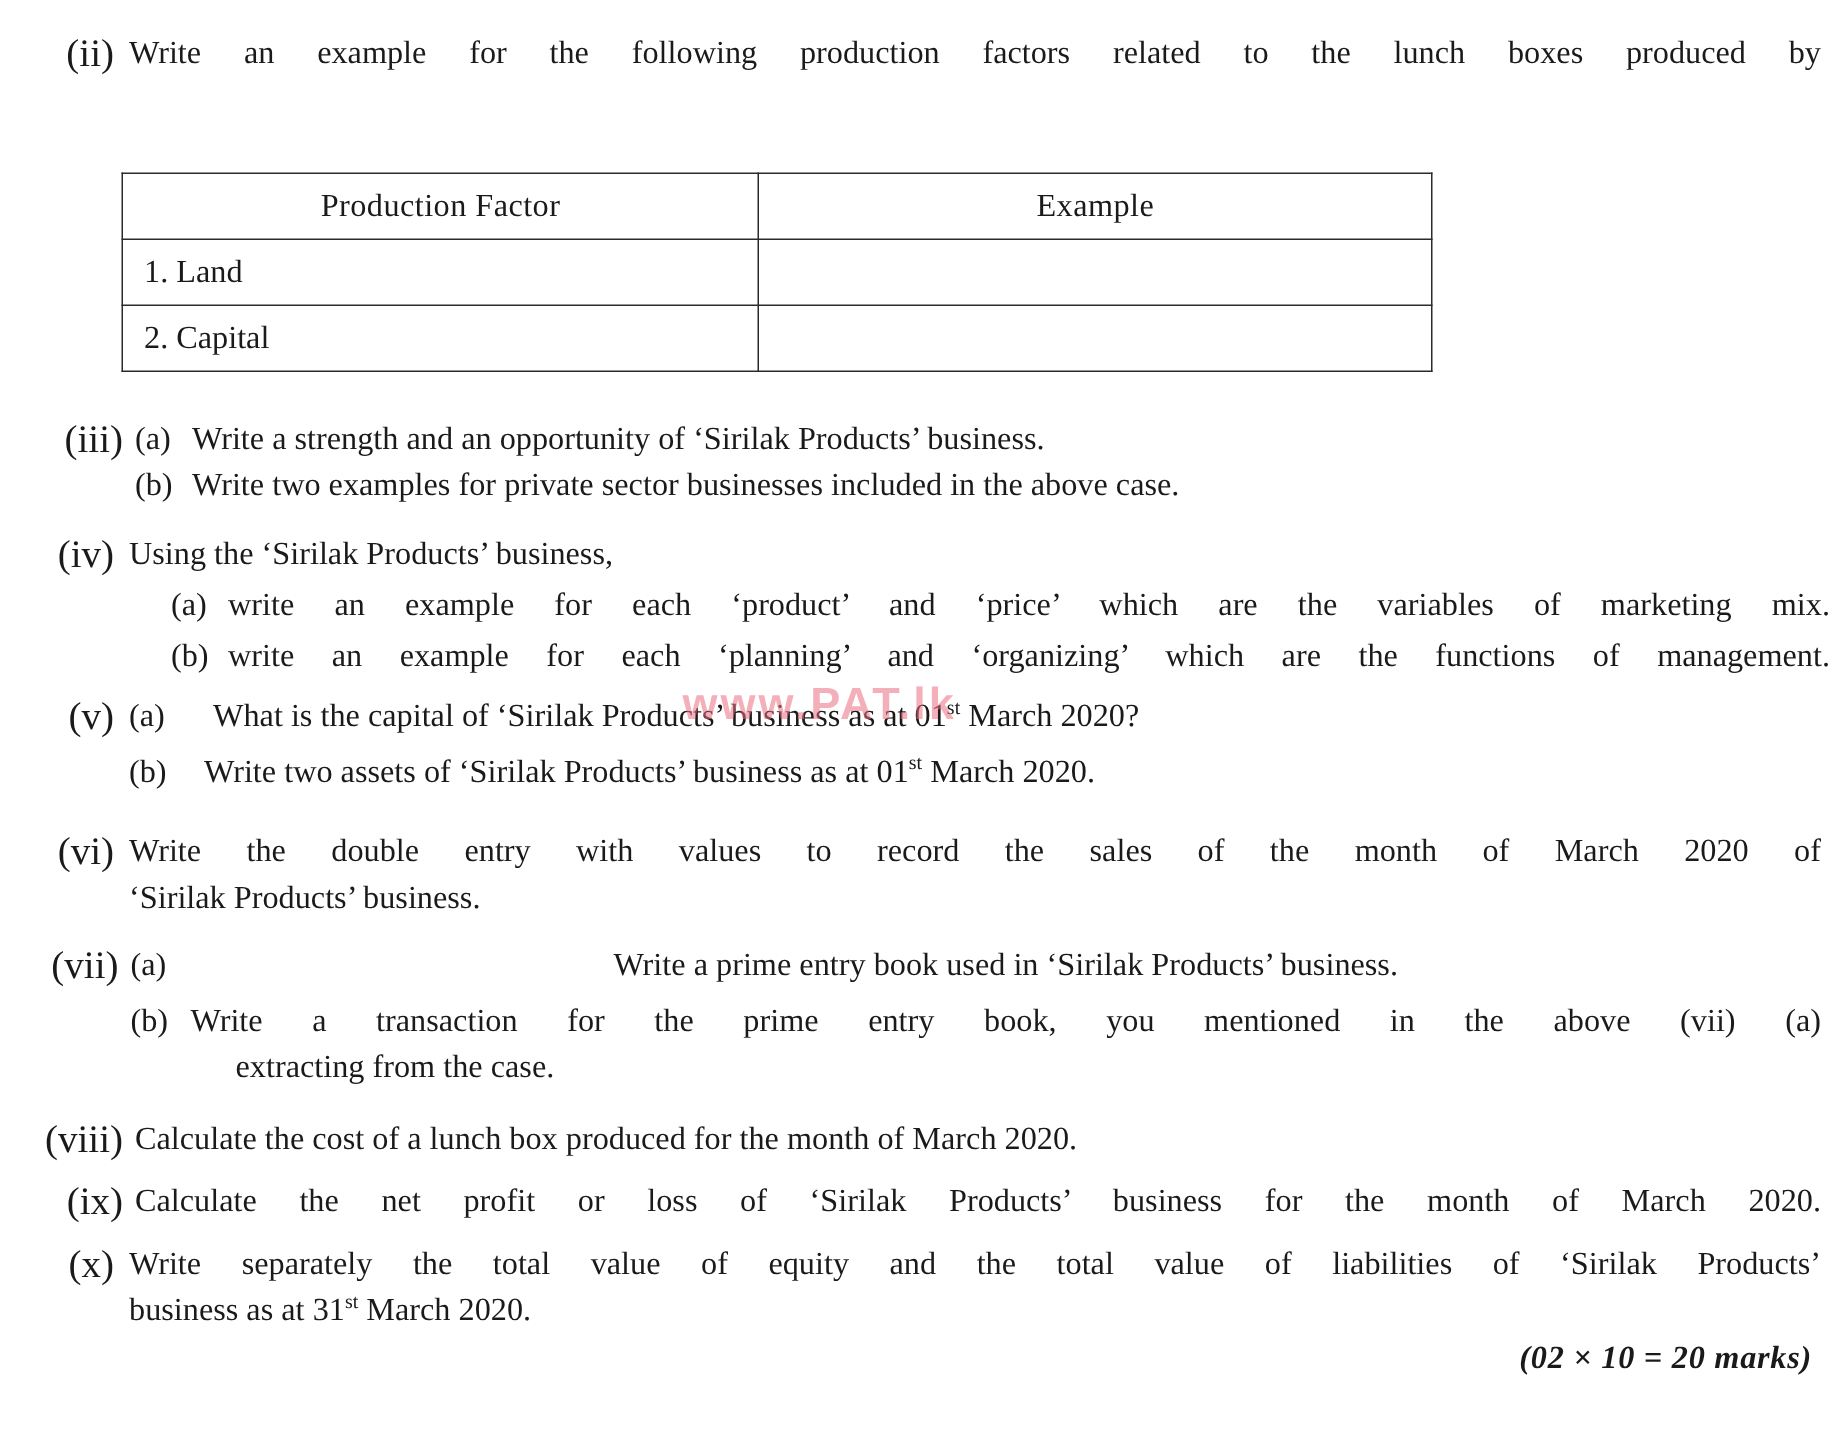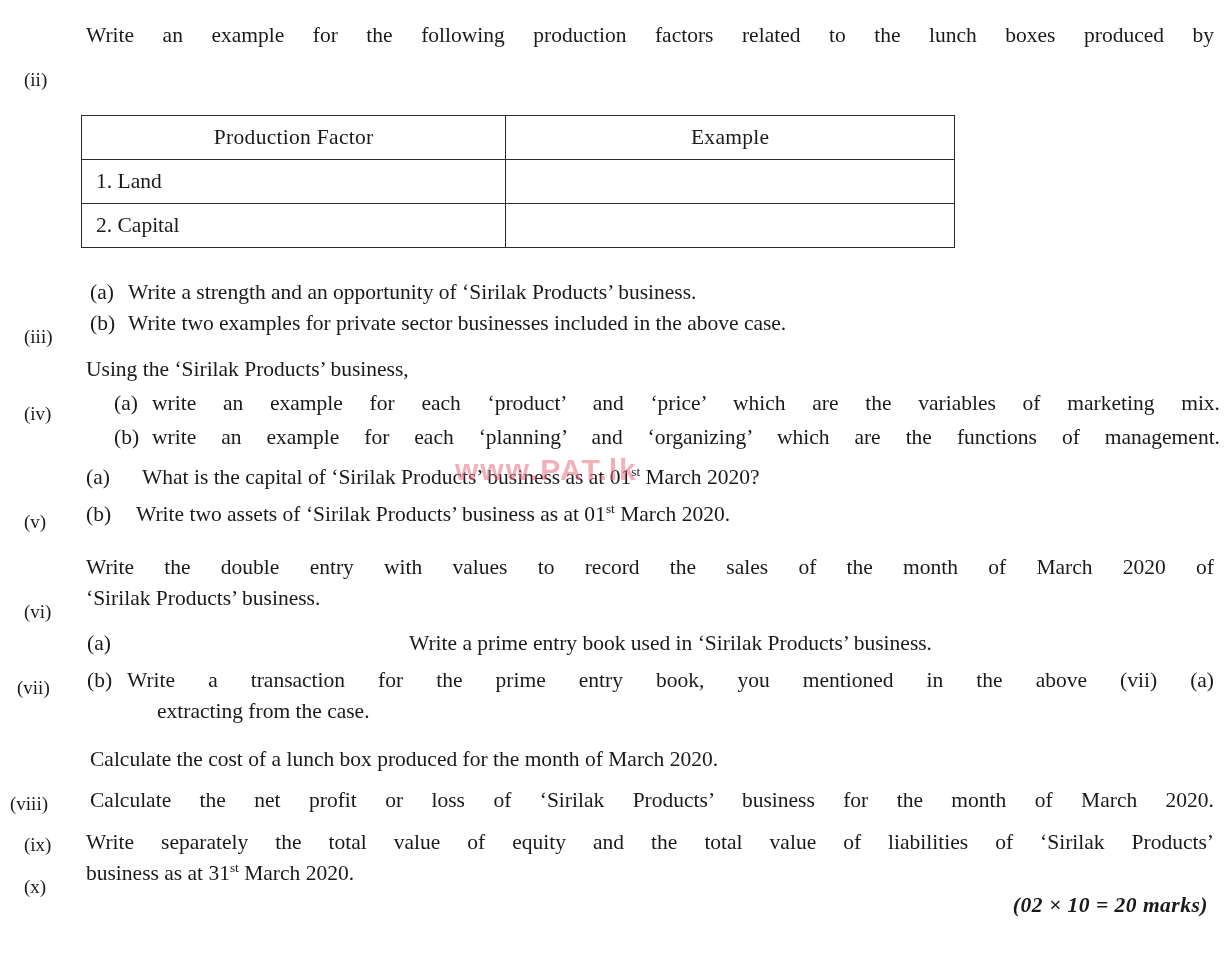--- a/index.html
+++ b/index.html
@@ -38,24 +38,24 @@
   }
 
   
   .q-row {
     display: flex;
     align-items: flex-start;
     position: absolute;
   }
   .marker {
     flex: 0 0 auto;
-    font-size: 19px;
+    text-align: right;
+    font-size: 26px;
     line-height: 31px;
     white-space: nowrap;
-    margin-top: 44px;
   }
   .body {
     flex: 1 1 auto;
     font-size: 21.5px;
     line-height: 31px;
   }
   .justify {
     text-align: justify;
     text-align-last: justify;
   }

